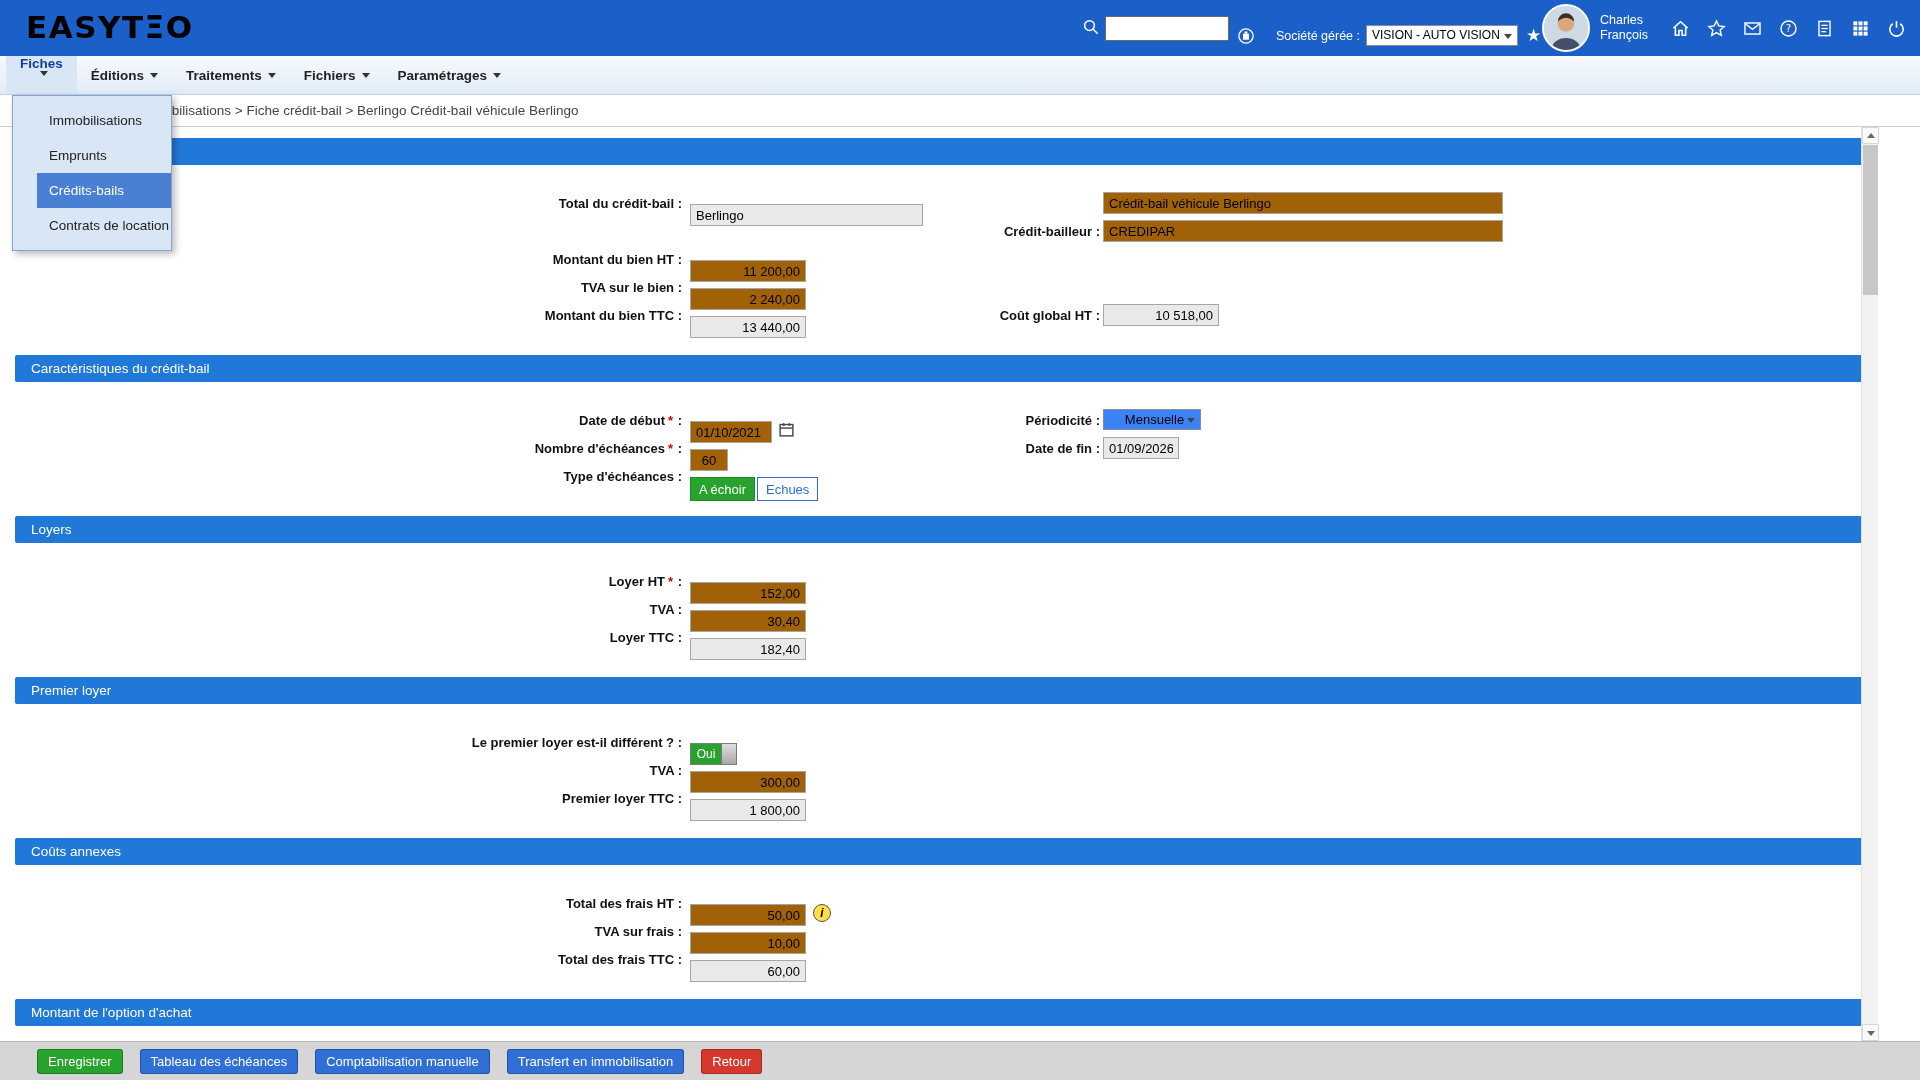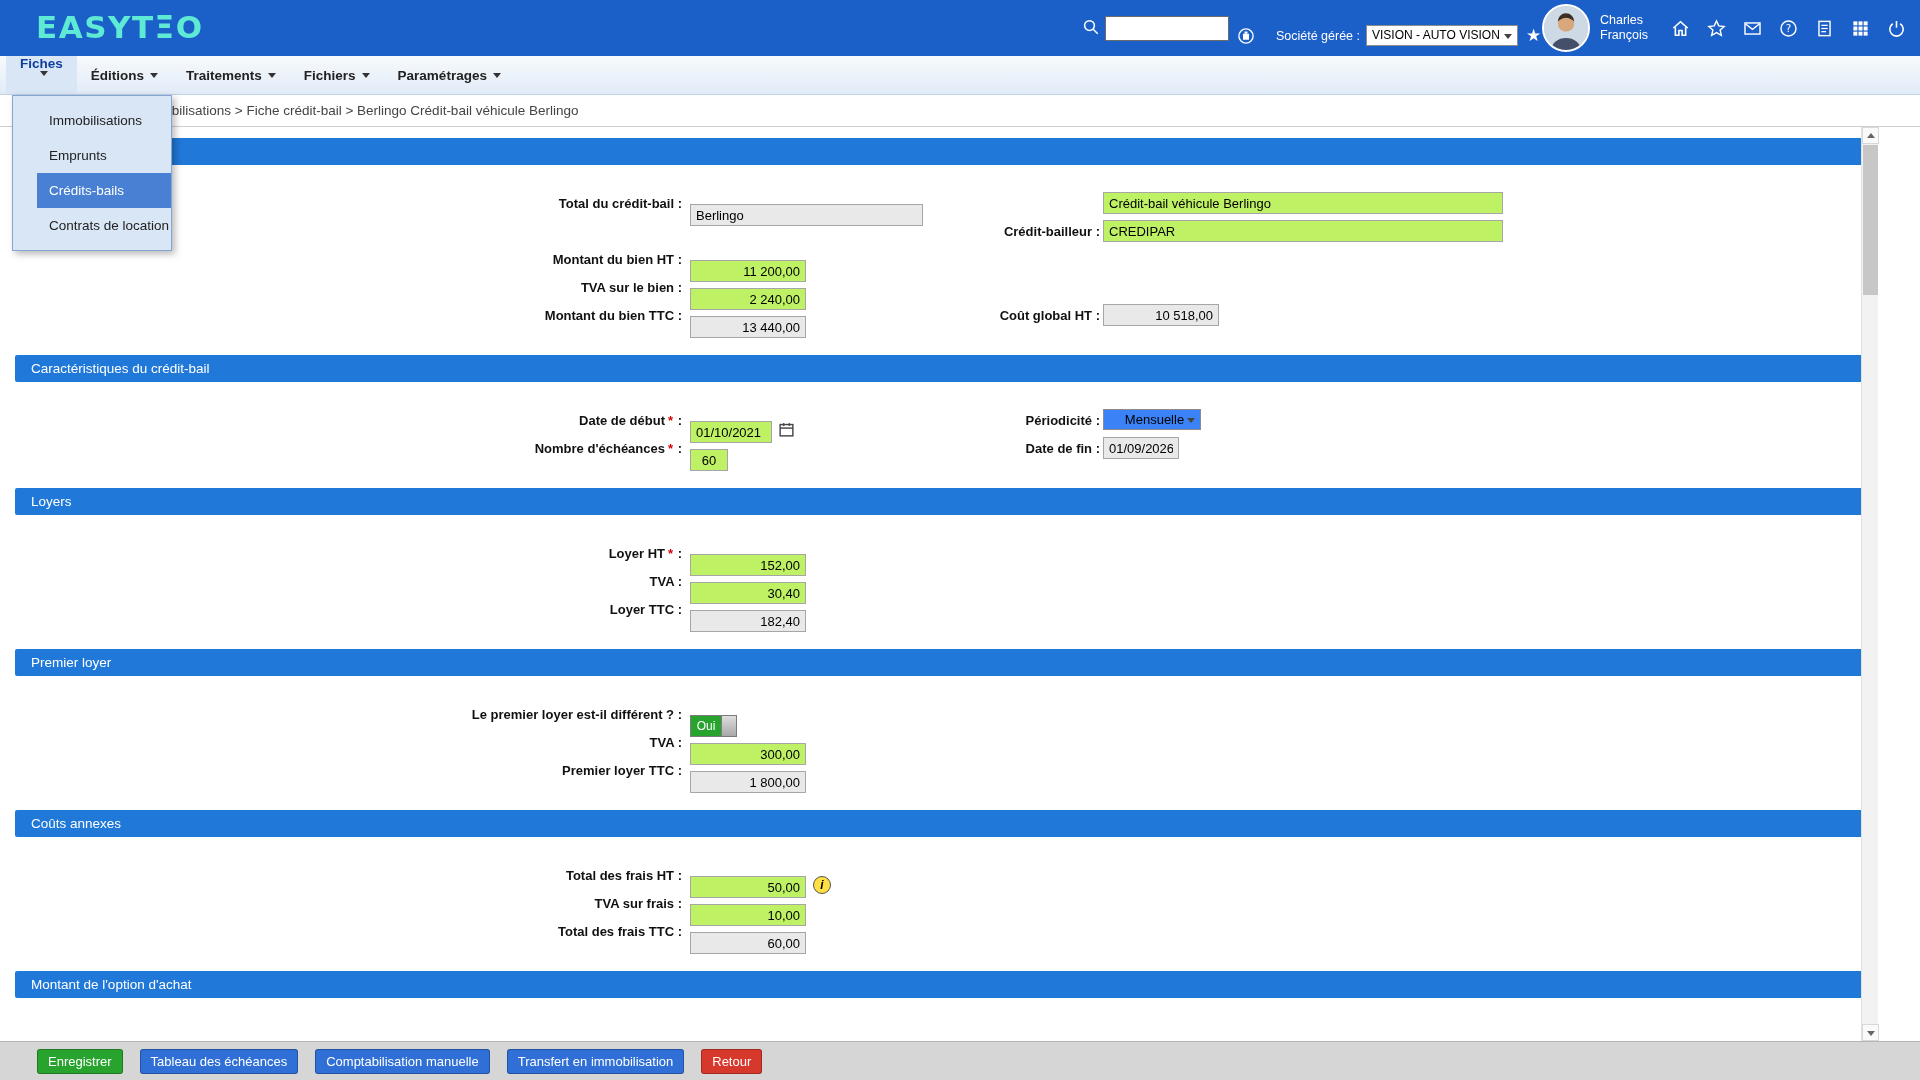--- a/index.html
+++ b/index.html
@@ -1,20 +1,20 @@
 <!DOCTYPE html>
 <html><head>
 <meta charset="utf-8">
 <style>
   html,body{margin:0;padding:0;width:1920px;height:1080px;overflow:hidden;
     font-family:"Liberation Sans","DejaVu Sans",sans-serif;background:#fff;position:relative;}
 
   
   .topbar{position:absolute;top:0;left:0;width:1920px;height:56px;background:#1b5fc8;}
-  .logo{position:absolute;left:36px;top:9px;font-size:31px;font-weight:800;color:#5eead4;
+  .logo{position:absolute;left:26px;top:9px;font-size:31px;font-weight:800;color:#000000;
     letter-spacing:1.5px;font-family:"DejaVu Sans",sans-serif;cursor:pointer;}
   .search{position:absolute;left:1082px;top:16px;display:flex;align-items:center;}
   .search .sic{margin-right:5px;display:block;}
   .search-input{width:124px;height:25px;border:1px solid #6b6b6b;background:#fff;font-size:13px;
     padding:0 5px;box-sizing:border-box;}
   .ctx{position:absolute;left:1237px;top:3px;color:#fff;font-size:12.5px;}
   .ctx-row{display:flex;align-items:center;height:25px;margin-top:20px;}
   .ctx-ic{width:18px;height:18px;margin-right:5px;display:block;}
   .ctx-label{width:100px;text-align:right;margin-right:6px;white-space:nowrap;}
   .ctx-select{background:#fff;color:#000;border:1px solid #8c8c8c;height:21px;line-height:19px;
@@ -59,21 +59,21 @@
   .sec-header.first{margin-top:11px;}
   .sec-body{padding-top:19px;}
   .frow{position:relative;height:28px;}
   .lblL,.lblR{position:absolute;top:0;font-size:13px;font-weight:700;color:#111;line-height:24px;white-space:nowrap;}
   .lblL{left:0;width:682px;text-align:right;}
   .lblR{left:700px;width:400px;text-align:right;}
   .fldL{position:absolute;left:690px;top:12px;display:flex;align-items:flex-start;}
   .fldR{position:absolute;left:1103px;top:0;display:flex;align-items:center;}
   .req{color:#d40000;margin:0 1px 0 3px;font-weight:700;}
   .inp{height:22px;border:1px solid #a6a6a6;font-size:13px;padding:0 5px;font-family:inherit;
-    box-sizing:border-box;background:#bef264;color:#000;}
+    box-sizing:border-box;background:#a16207;color:#000;}
   .inp.num{text-align:right;width:116px;}
   .inp.ro{background:#e9e9e9;}
   .inp.wide{width:400px;}
   .inp.code{width:233px;}
   .inp.date{width:82px;}
   .inp.datefin{width:76px;}
   .inp.small{width:38px;text-align:center;}
   .cal-ic{margin-left:6px;display:block;cursor:pointer;}
   .sel{width:98px;height:21px;border:1px solid #8c8c8c;background:#3b82f6;font-size:13px;line-height:20px;
     padding-left:5px;position:relative;box-sizing:border-box;cursor:pointer;text-align:center;}
@@ -326,20 +326,27 @@
     <div class="frow">
       <span class="lblL"><span>Nombre d'échéances</span><span class="req">*</span><span> :</span></span>
       <span class="fldL">
           <input class="inp small" value="60" style="">
         </span>
       <span class="lblR">Date de fin :</span>
       <span class="fldR">
           <input class="inp datefin ro" readonly="" value="01/09/2026" style="">
         </span>
     </div>
+    <div class="frow">
+      <span class="lblL">Type d'échéances :</span>
+      <span class="fldL">
+        <button class="btn-echoir">A échoir</button>
+        <button class="btn-echues">Echues</button>
+      </span>
+    </div>
   </div>
 
   <div class="sec-header">Loyers</div>
   <div class="sec-body">
     <div class="frow">
       <span class="lblL"><span>Loyer HT</span><span class="req">*</span><span> :</span></span>
       <span class="fldL">
           <input class="inp num" value="152,00" style="">
         </span>
     </div>

